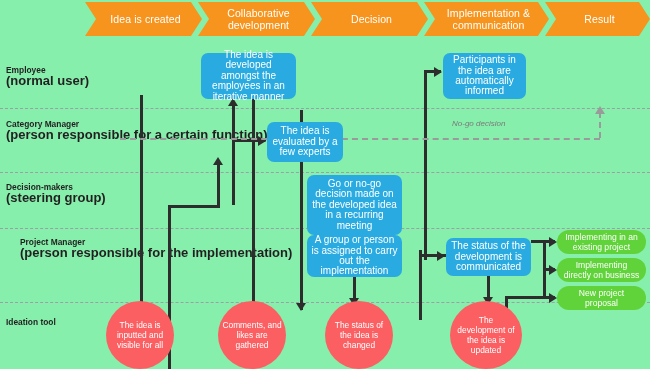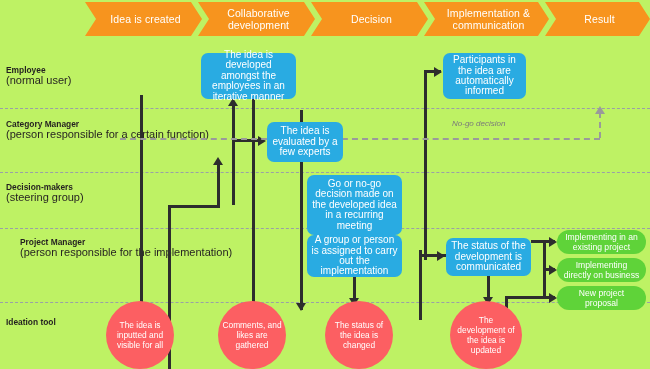--- a/index.html
+++ b/index.html
@@ -1,31 +1,31 @@
 <!DOCTYPE html>
 <html><head>
 <meta charset="utf-8">
 <style>
   html,body{margin:0;padding:0;background:#ffffff;}
   body{width:650px;height:369px;overflow:hidden;
        font-family:"Liberation Sans","DejaVu Sans",sans-serif;}
-  #stage{position:relative;width:650px;height:369px;background:#bef264;}
+  #stage{position:relative;width:650px;height:369px;background:#86efac;}
 
   
   .banner{position:absolute;top:2px;left:85px;width:565px;height:34px;}
   .chev{position:absolute;top:0;height:34px;background:#F7941E;color:#fff;
         display:flex;align-items:center;justify-content:center;text-align:center;
         font-size:10.5px;line-height:12px;letter-spacing:.1px;
         clip-path:polygon(0 0, calc(100% - 11px) 0, 100% 50%, calc(100% - 11px) 100%, 0 100%, 11px 50%);
         padding:0 8px 0 12px;box-sizing:border-box;}
 
   
   .lane-label{position:absolute;left:6px;color:#231f20;font-weight:bold;
               font-size:8.4px;line-height:9.6px;}
-  .lane-label .sub{font-weight:normal;font-size:11px;line-height:9.2px;display:block;}
+  .lane-label .sub{font-weight:bold;font-size:13px;line-height:9.2px;display:block;}
   .divider{position:absolute;left:0;width:650px;height:0;
            border-top:1px dashed #9aa0a6;}
 
   
   .ln{position:absolute;background:#2d2d2d;}
   .lnv{width:3px;}
   .lnh{height:3px;}
   .gv{position:absolute;width:0;border-left:2px dashed #9a9a9a;}
   .gh{position:absolute;height:0;border-top:2px dashed #9a9a9a;}
   .ah{position:absolute;width:0;height:0;border-top:5px solid transparent;

